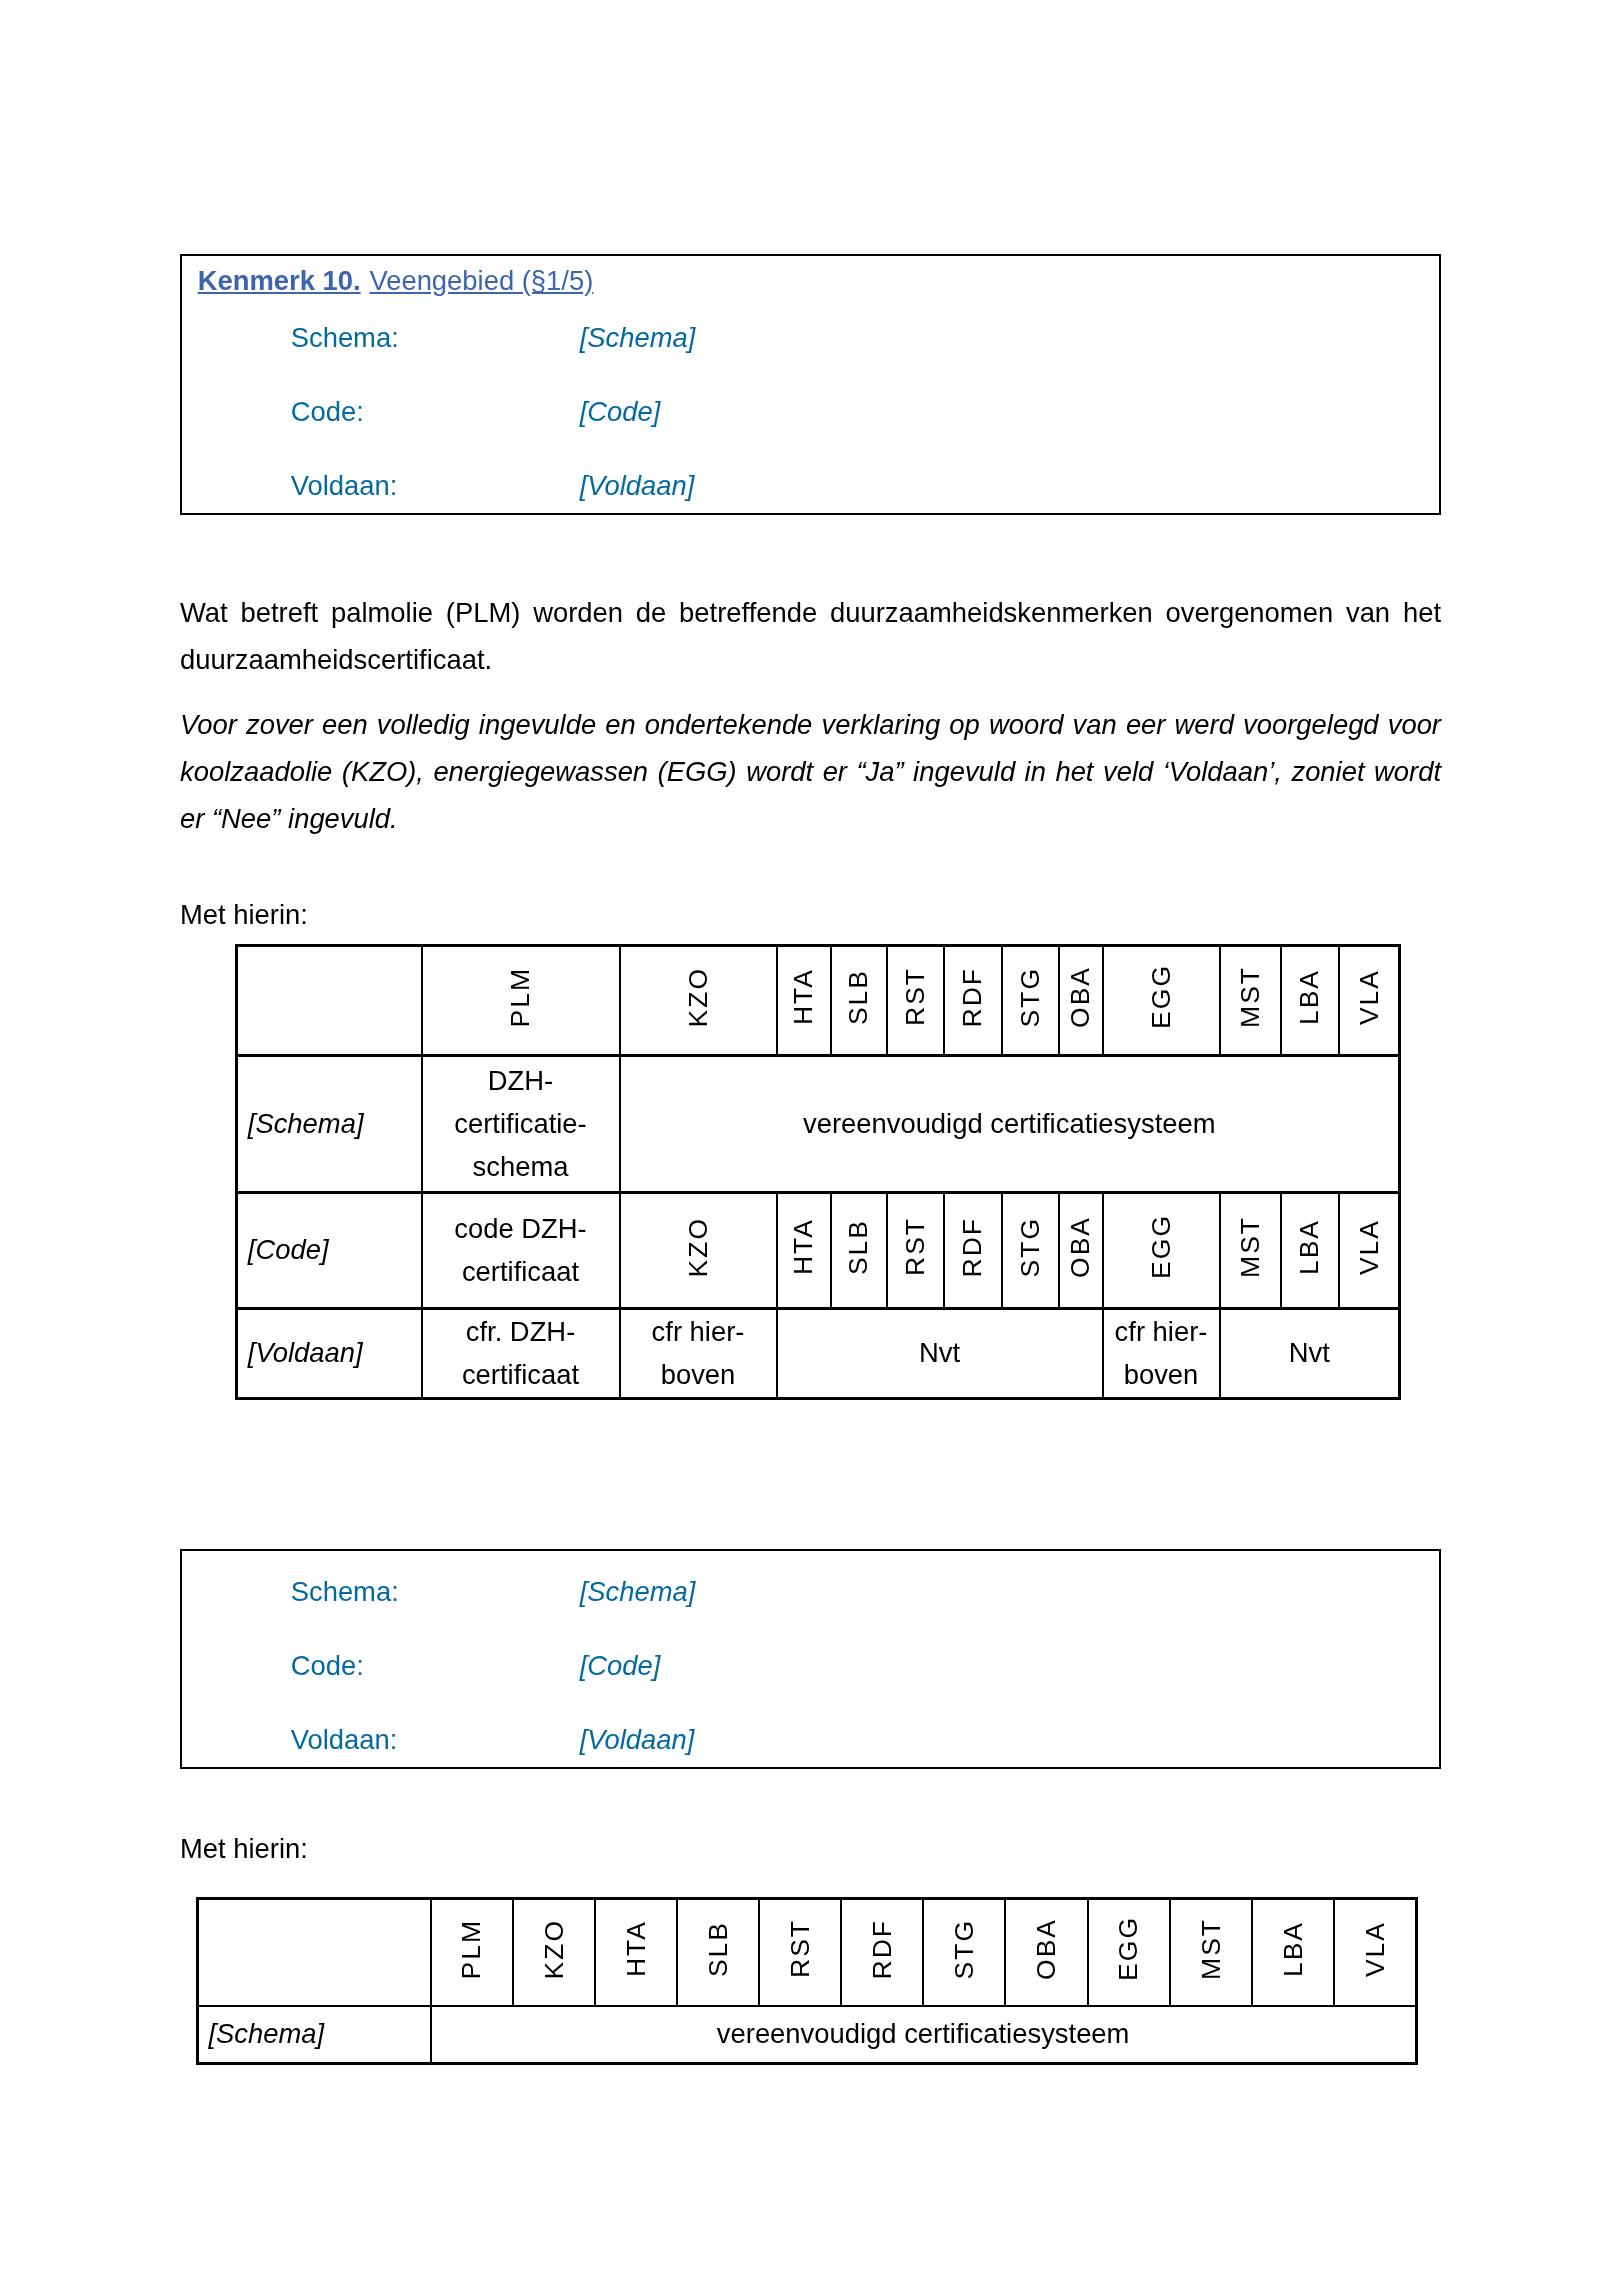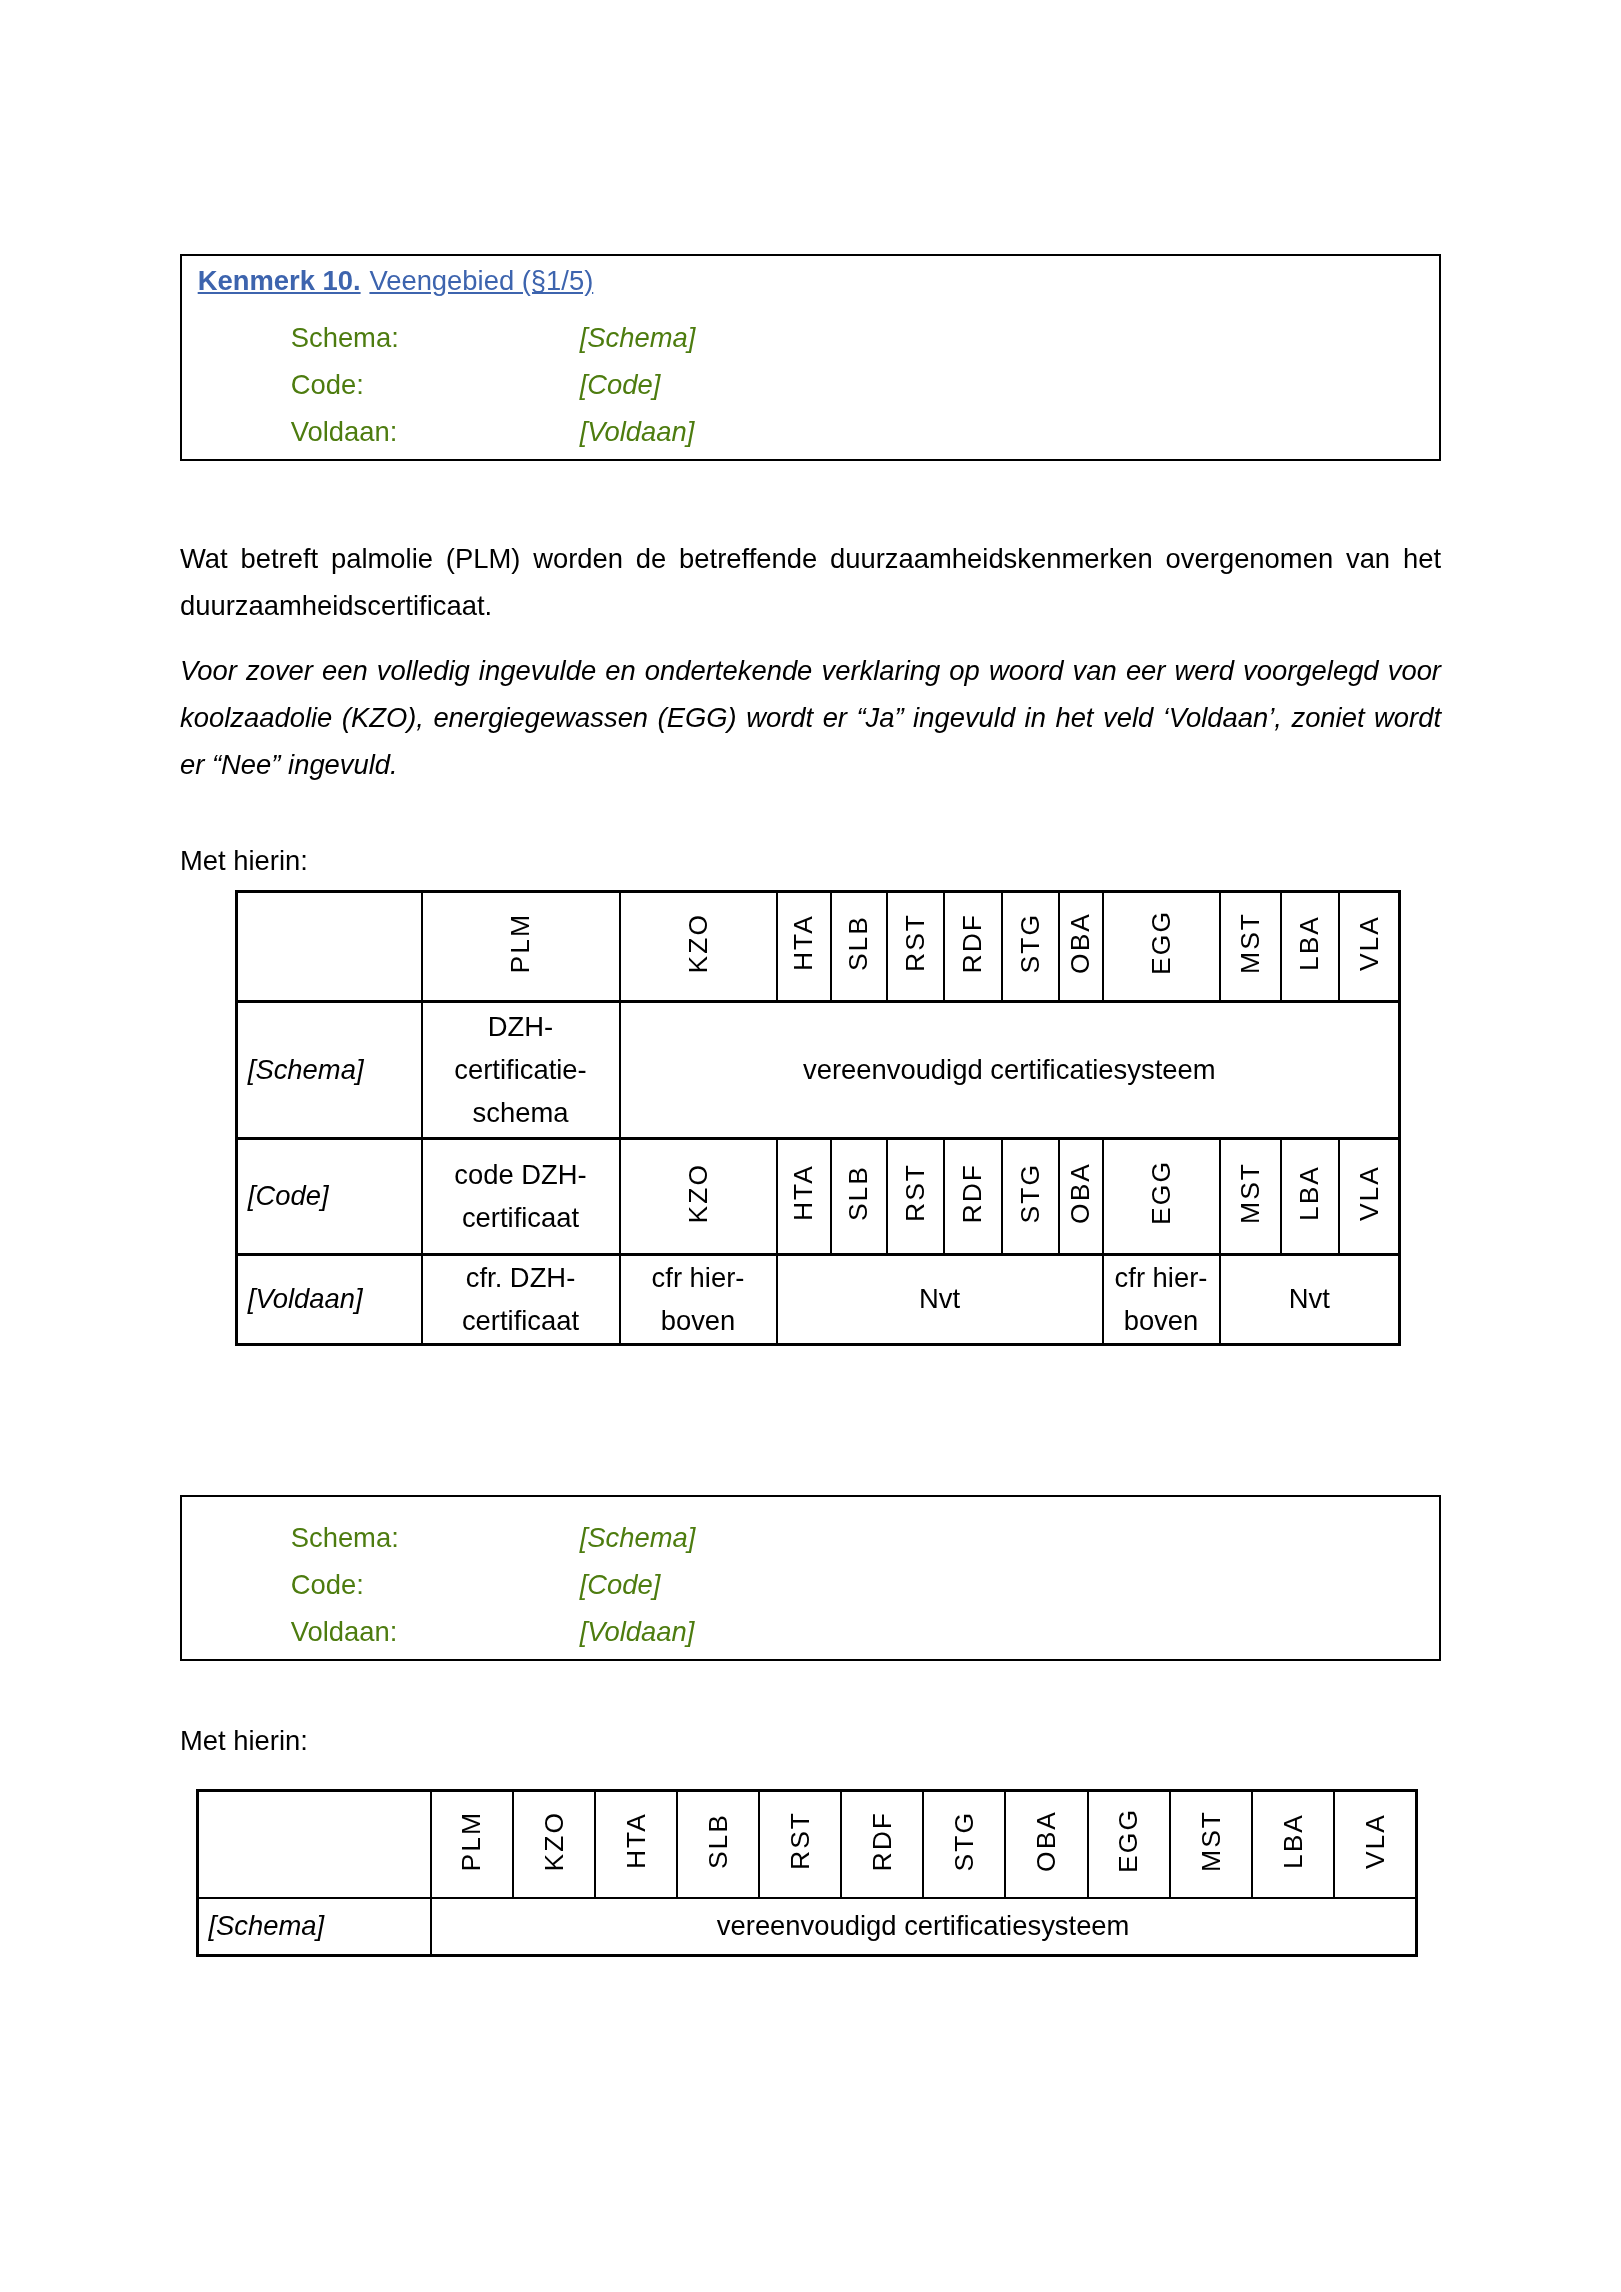--- a/index.html
+++ b/index.html
@@ -11,23 +11,23 @@
     font-size:27.4px; color:#000000;
     padding:254px 180px 0 180px;
     overflow:hidden;
   }
 
   
   .kbox { border:2.9px solid #000000; padding:3.9px 19.6px 7.8px 15.7px; }
   .kbox-title { color:#3D64AE; line-height:41px;text-decoration:underline; }
   .kbox-title .tb { font-weight:bold; }
   .kbox-title .tr { margin-left:8.8px; }
-  .kfield { display:flex; margin-left:93px; line-height:39px; color:#4d7c0f; }
+  .kfield { display:flex; margin-left:93px; line-height:39px; color:#0369a1; }
   .kfield.first { margin-top:17.6px; }
-  .kfield { margin-top:8px; }
+  .kfield { margin-top:35px; }
   .kfield-label { width:289px; }
   .kfield-value { font-style:italic; }
   .kbox2 { margin-top:149px; }
 
   
   .para { text-align:justify; line-height:47px; }
   .p1 { margin-top:74px; }
   .p2 { margin-top:17.6px;font-style:italic; }
   .met { margin-top:49px; line-height:47px; }
   .met2 { margin-top:56px; }

